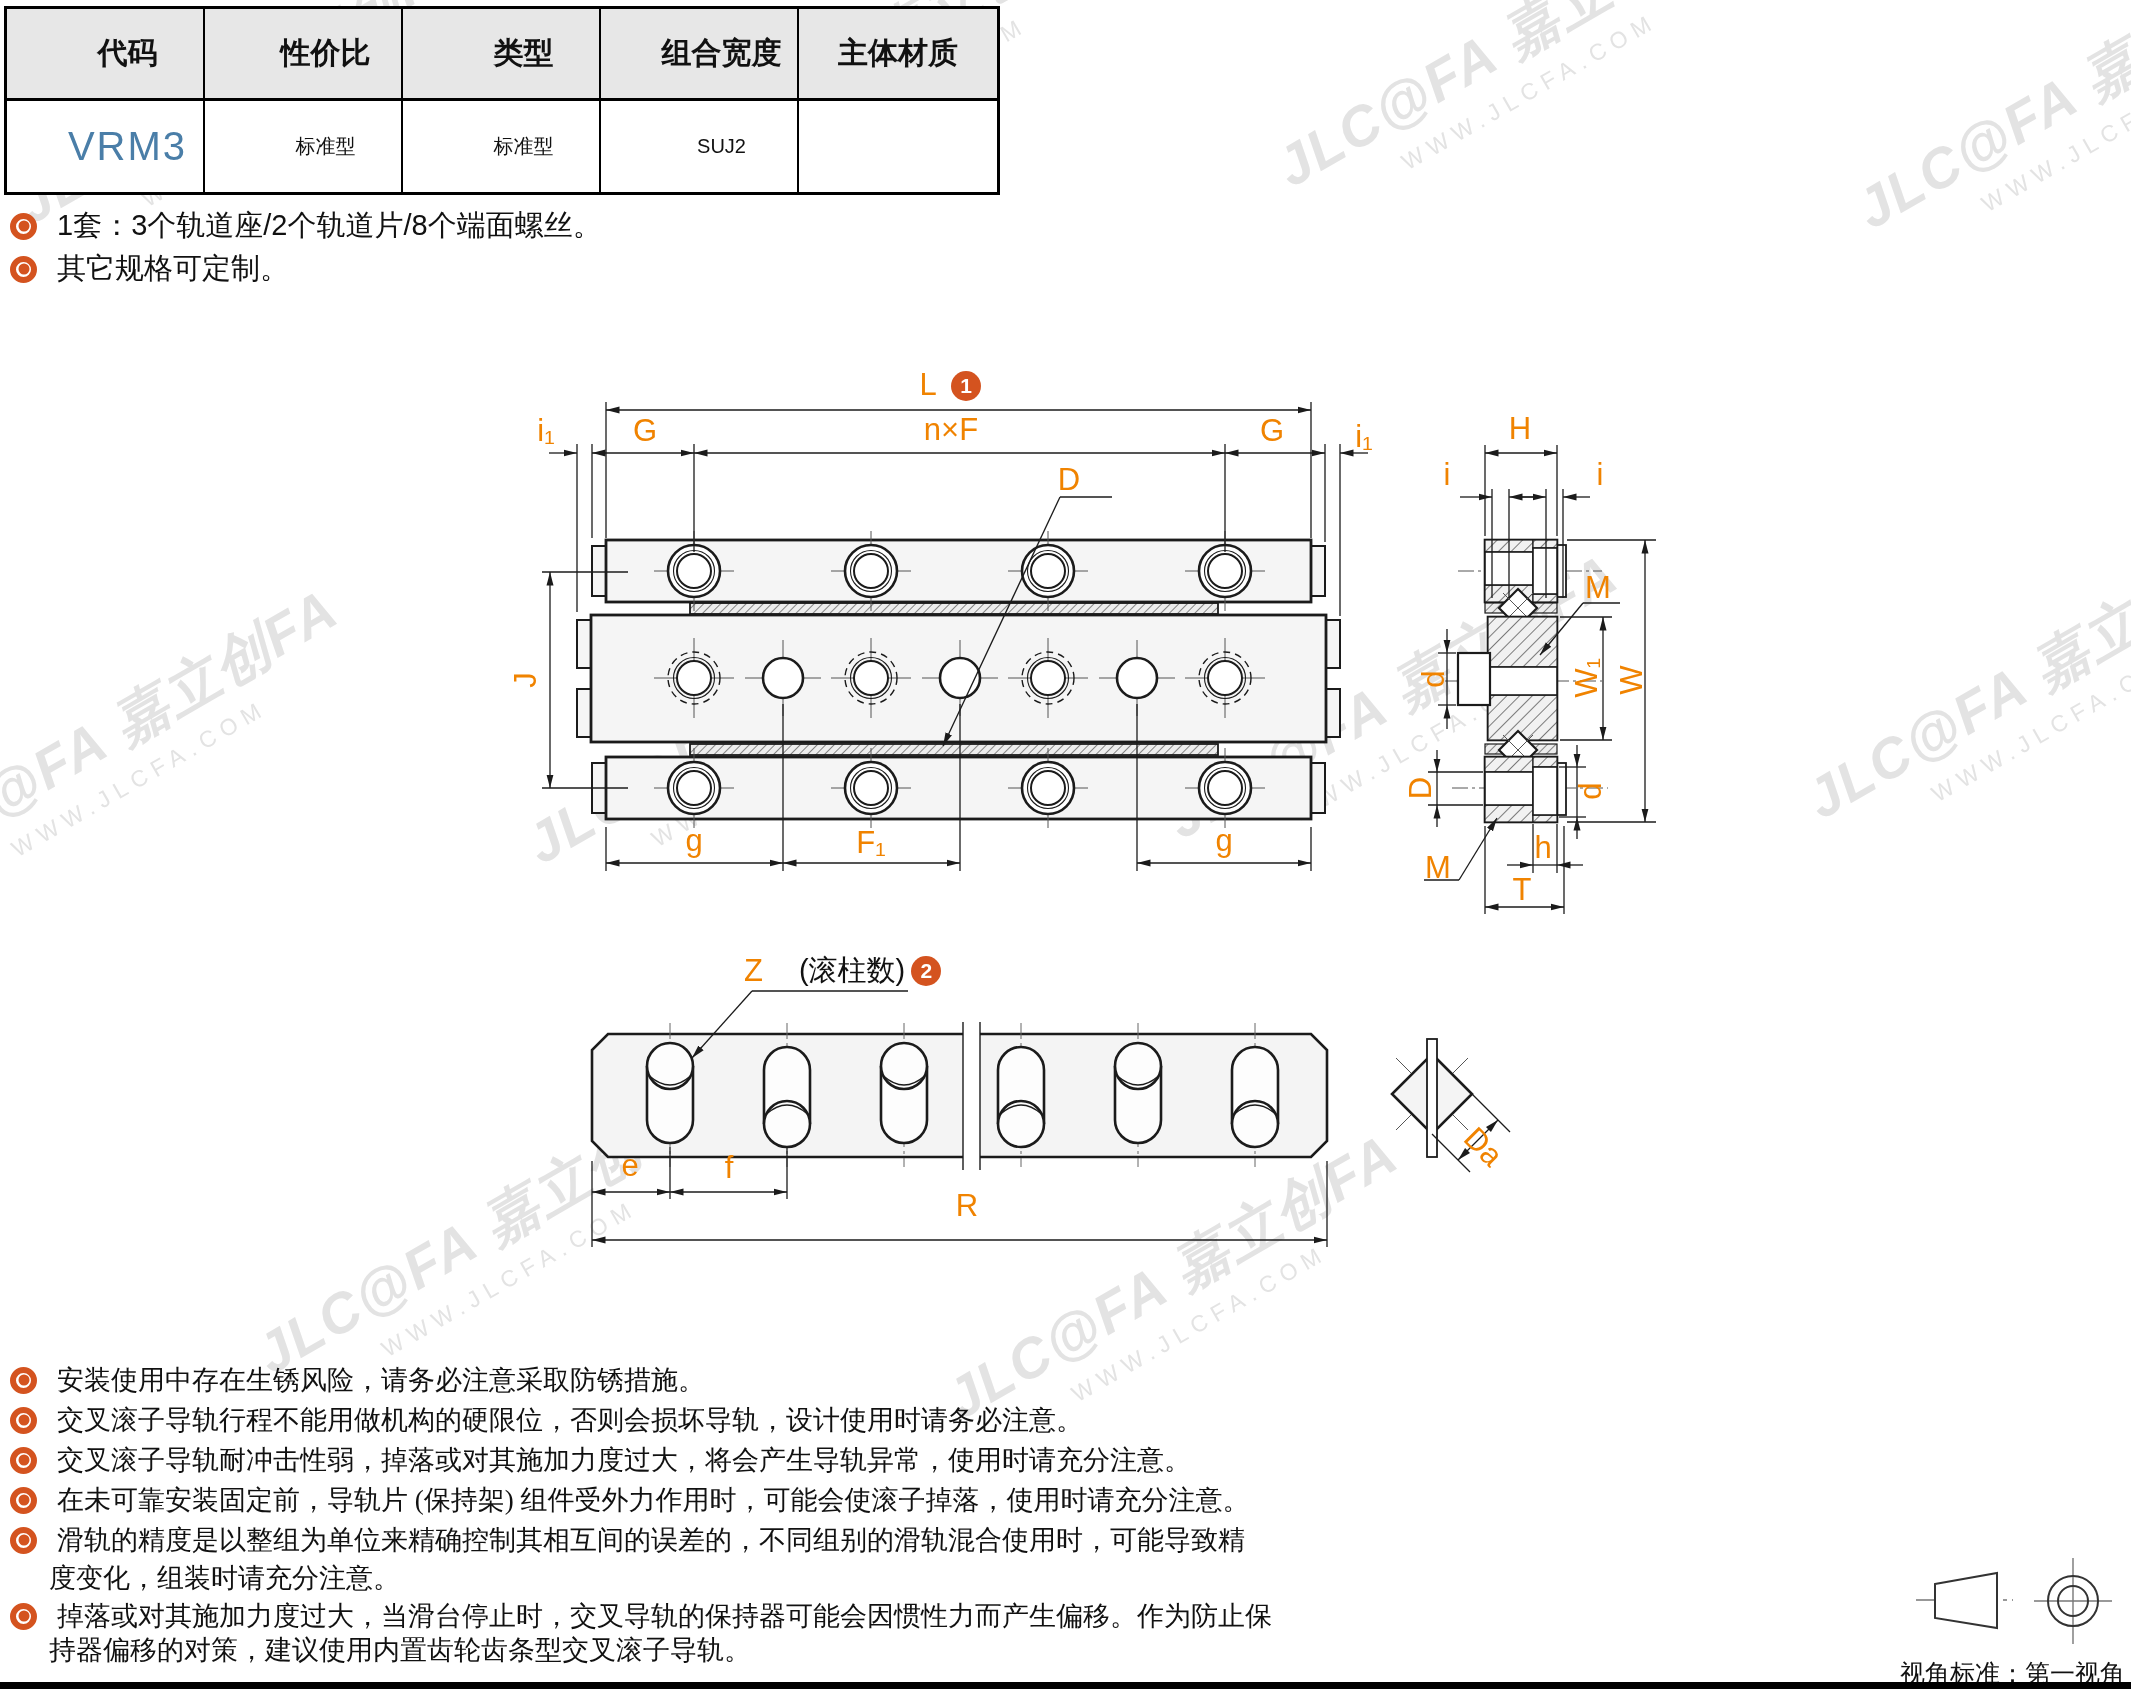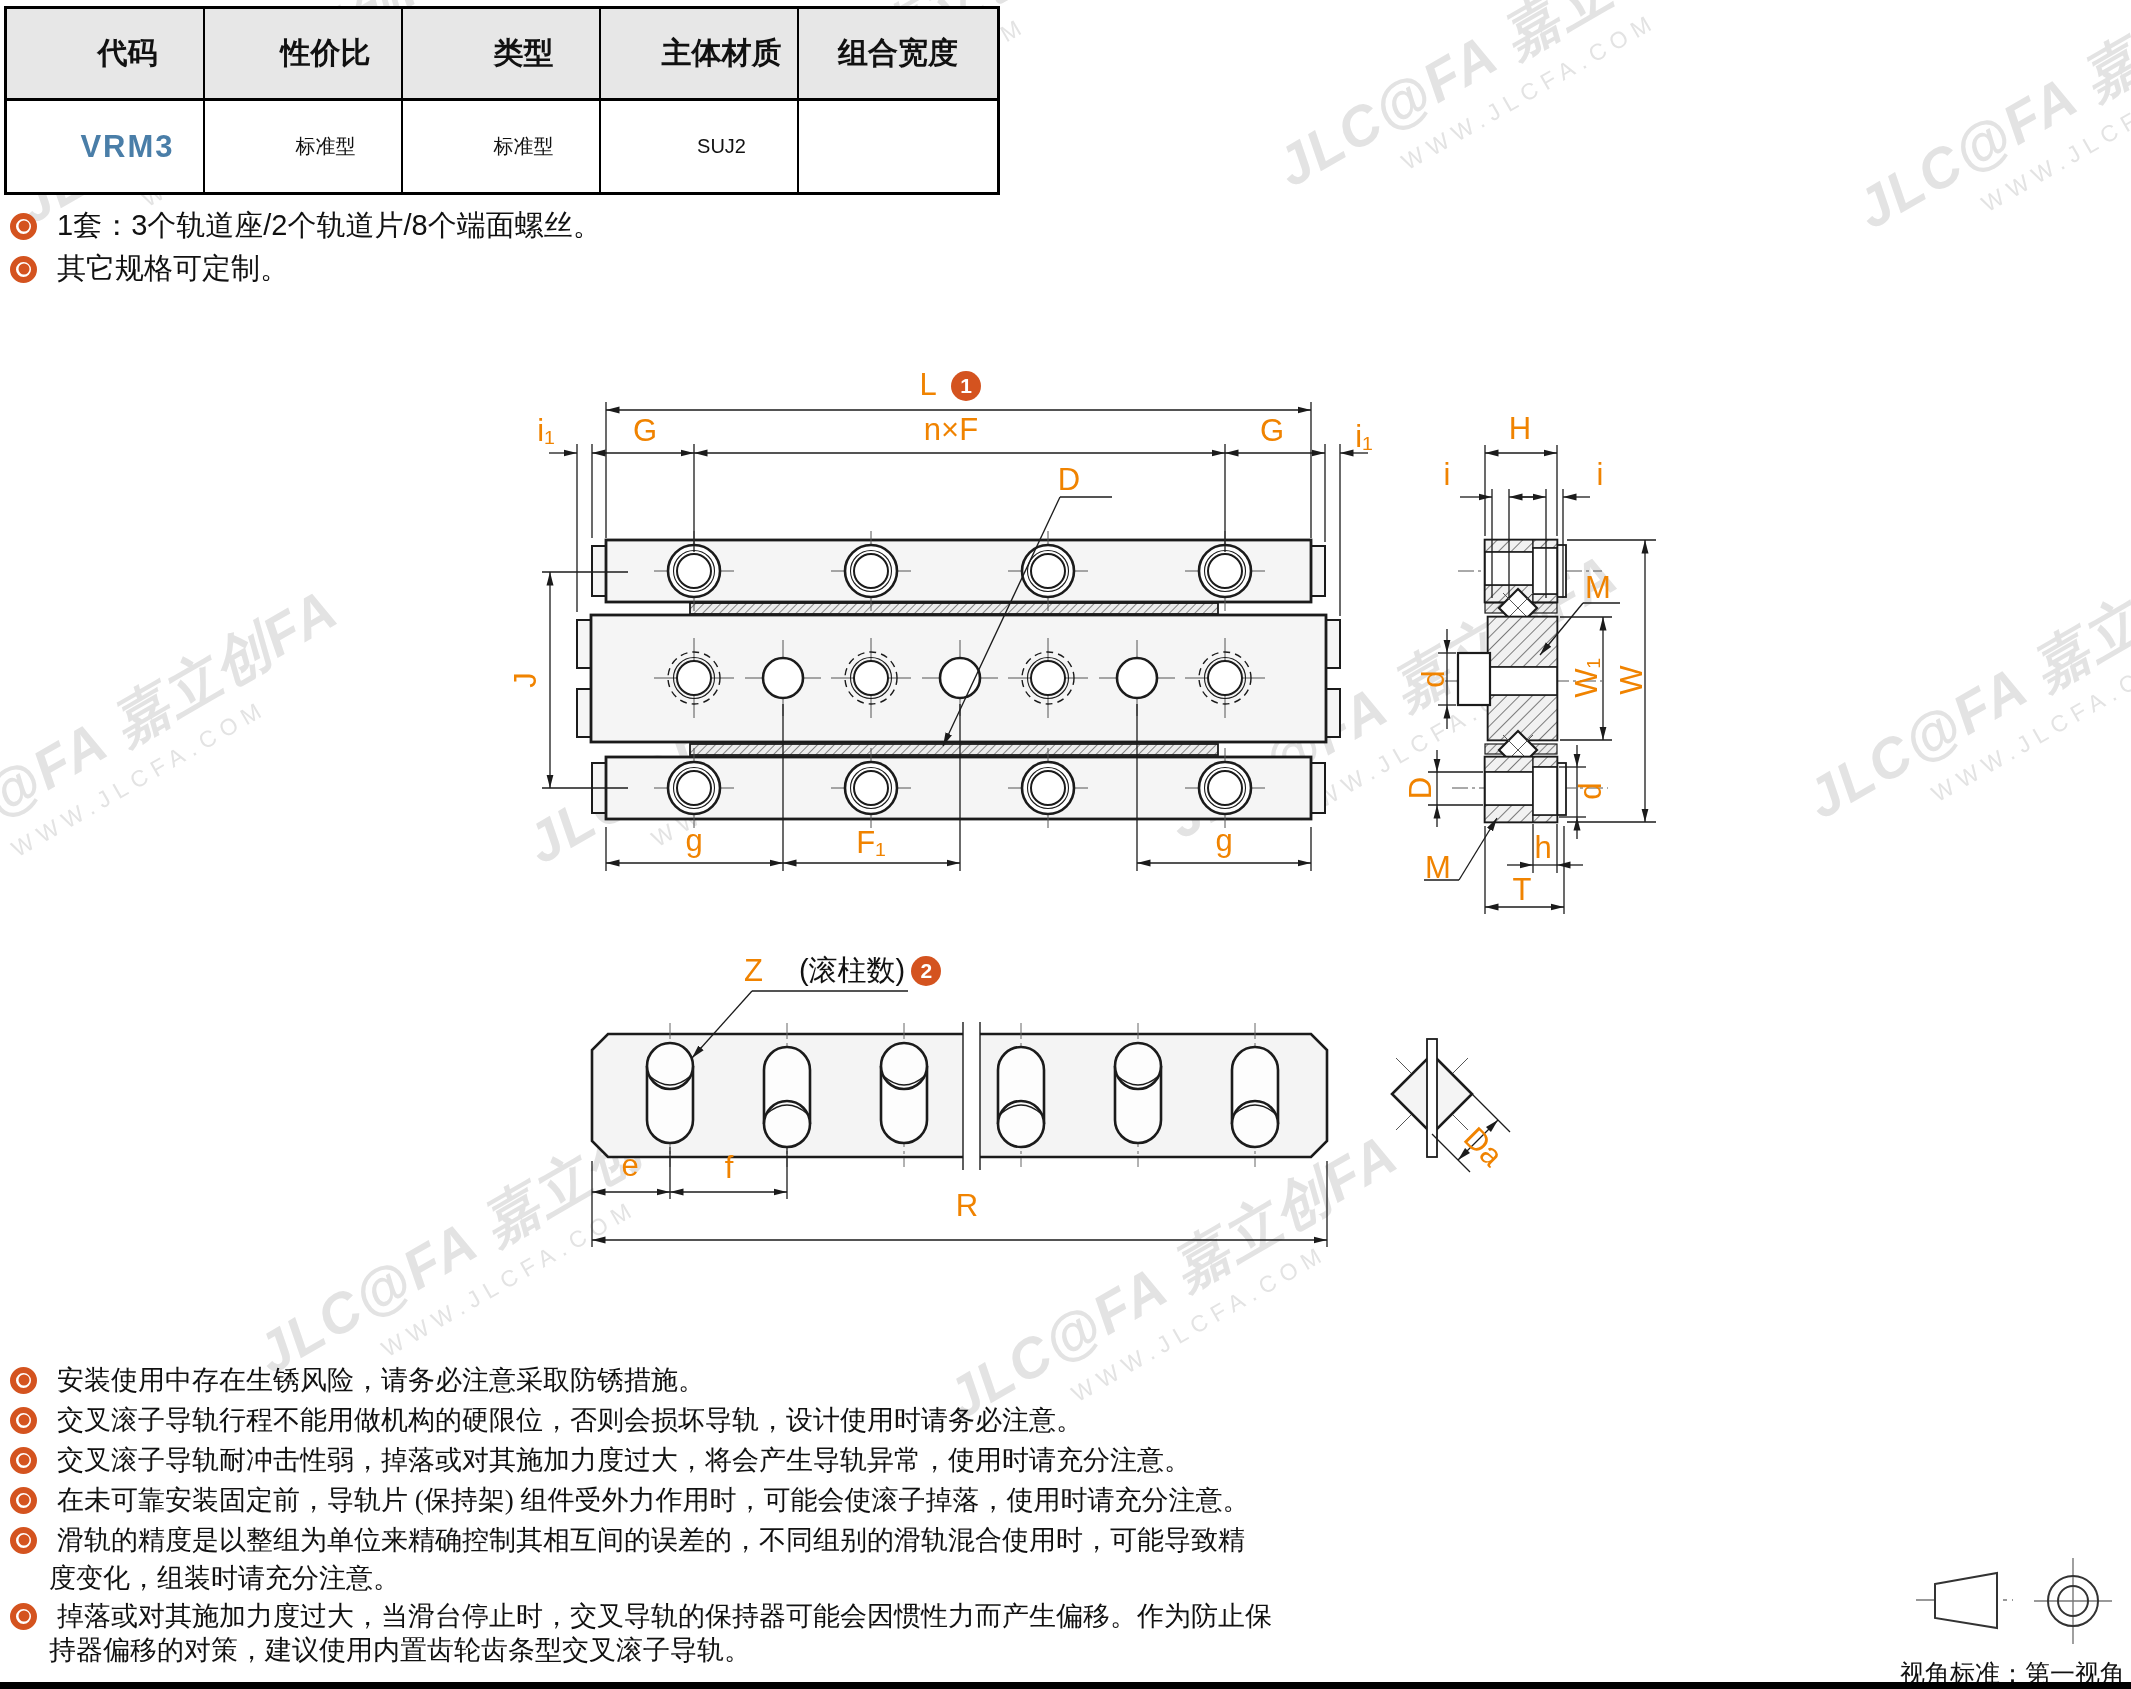--- a/index.html
+++ b/index.html
@@ -10,21 +10,21 @@
       color:#e3e3e3;white-space:nowrap;pointer-events:none;z-index:0;}
   .wm .l1{font-size:56px;font-weight:bold;letter-spacing:2px;font-style:italic;}
   .wm .l2{font-size:23px;letter-spacing:7px;margin-top:2px;}
   
   #spec-table{position:absolute;left:4px;top:6px;width:990px;border:3px solid #000;z-index:3;
               display:grid;grid-template-columns:repeat(5,1fr);background:#fff;}
   .th{background:#e7e7e7;border-bottom:3px solid #000;height:89px;display:flex;align-items:center;justify-content:center;
       font-size:30px;font-weight:bold;}
   .td{height:91px;display:flex;align-items:center;justify-content:center;font-size:20px;}
   .th:not(:nth-child(5)),.td:not(:nth-child(10)){border-right:2px solid #000;padding-left:45px;}
-  .td.code{color:#4a7ea8;font-weight:bold;font-size:31px;letter-spacing:2px;}
+  .td.code{color:#4a7ea8;font-weight:normal;font-size:40px;letter-spacing:2px;}
   
   .brow{position:absolute;left:10px;display:flex;align-items:center;z-index:3;}
   .bullseye{width:15px;height:15px;border-radius:50%;border:6px solid #d4531f;position:relative;flex:0 0 auto;}
   .bullseye::after{content:"";position:absolute;left:50%;top:50%;width:11px;height:11px;border-radius:50%;
                    background:#d4531f;transform:translate(-50%,-50%);}
   .btxt{margin-left:20px;font-size:29px;}
   .note{font-size:27px;font-family:Liberation Serif, serif;}
   .note-ind{margin-left:39px;}
   
   .dim-label{position:absolute;color:#f08300;font-size:31px;z-index:3;transform:translate(-50%,-50%);white-space:nowrap;}
@@ -86,22 +86,22 @@
     </div>
   <div class="wm" style="left:1180px;top:1290px">
       <div class="l1">JLC@FA 嘉立创FA</div>
       <div class="l2">WWW.JLCFA.COM</div>
     </div>
 
   <div id="spec-table">
     <div class="th">代码</div>
     <div class="th">性价比</div>
     <div class="th">类型</div>
+    <div class="th">组合宽度</div>
     <div class="th">主体材质</div>
-    <div class="th">组合宽度</div>
     <div class="td code">VRM3</div>
     <div class="td">标准型</div>
     <div class="td">标准型</div>
     <div class="td">SUJ2</div>
   </div>
 
   <div class="brow" style="top:206px">
     <span class="bullseye"></span>
     <span class="btxt">1套：3个轨道座/2个轨道片/8个端面螺丝。</span>
   </div>

